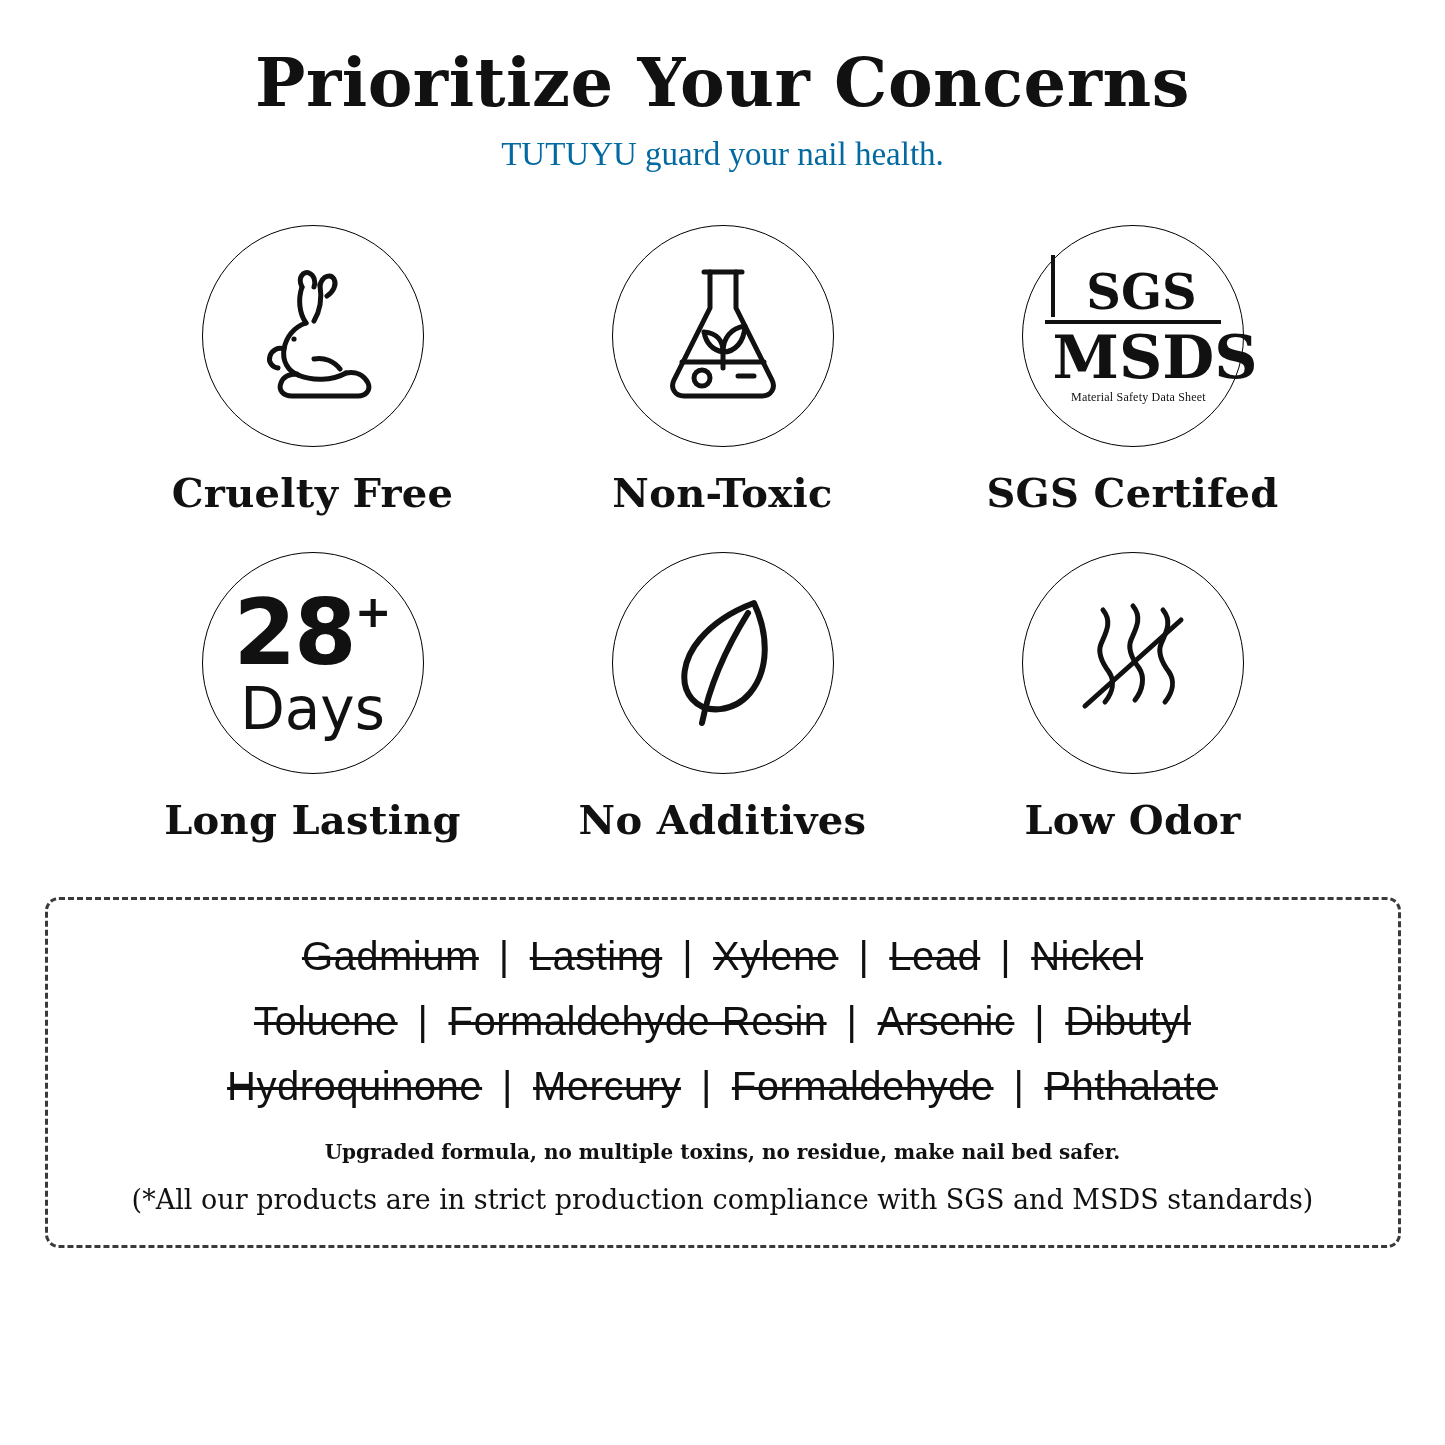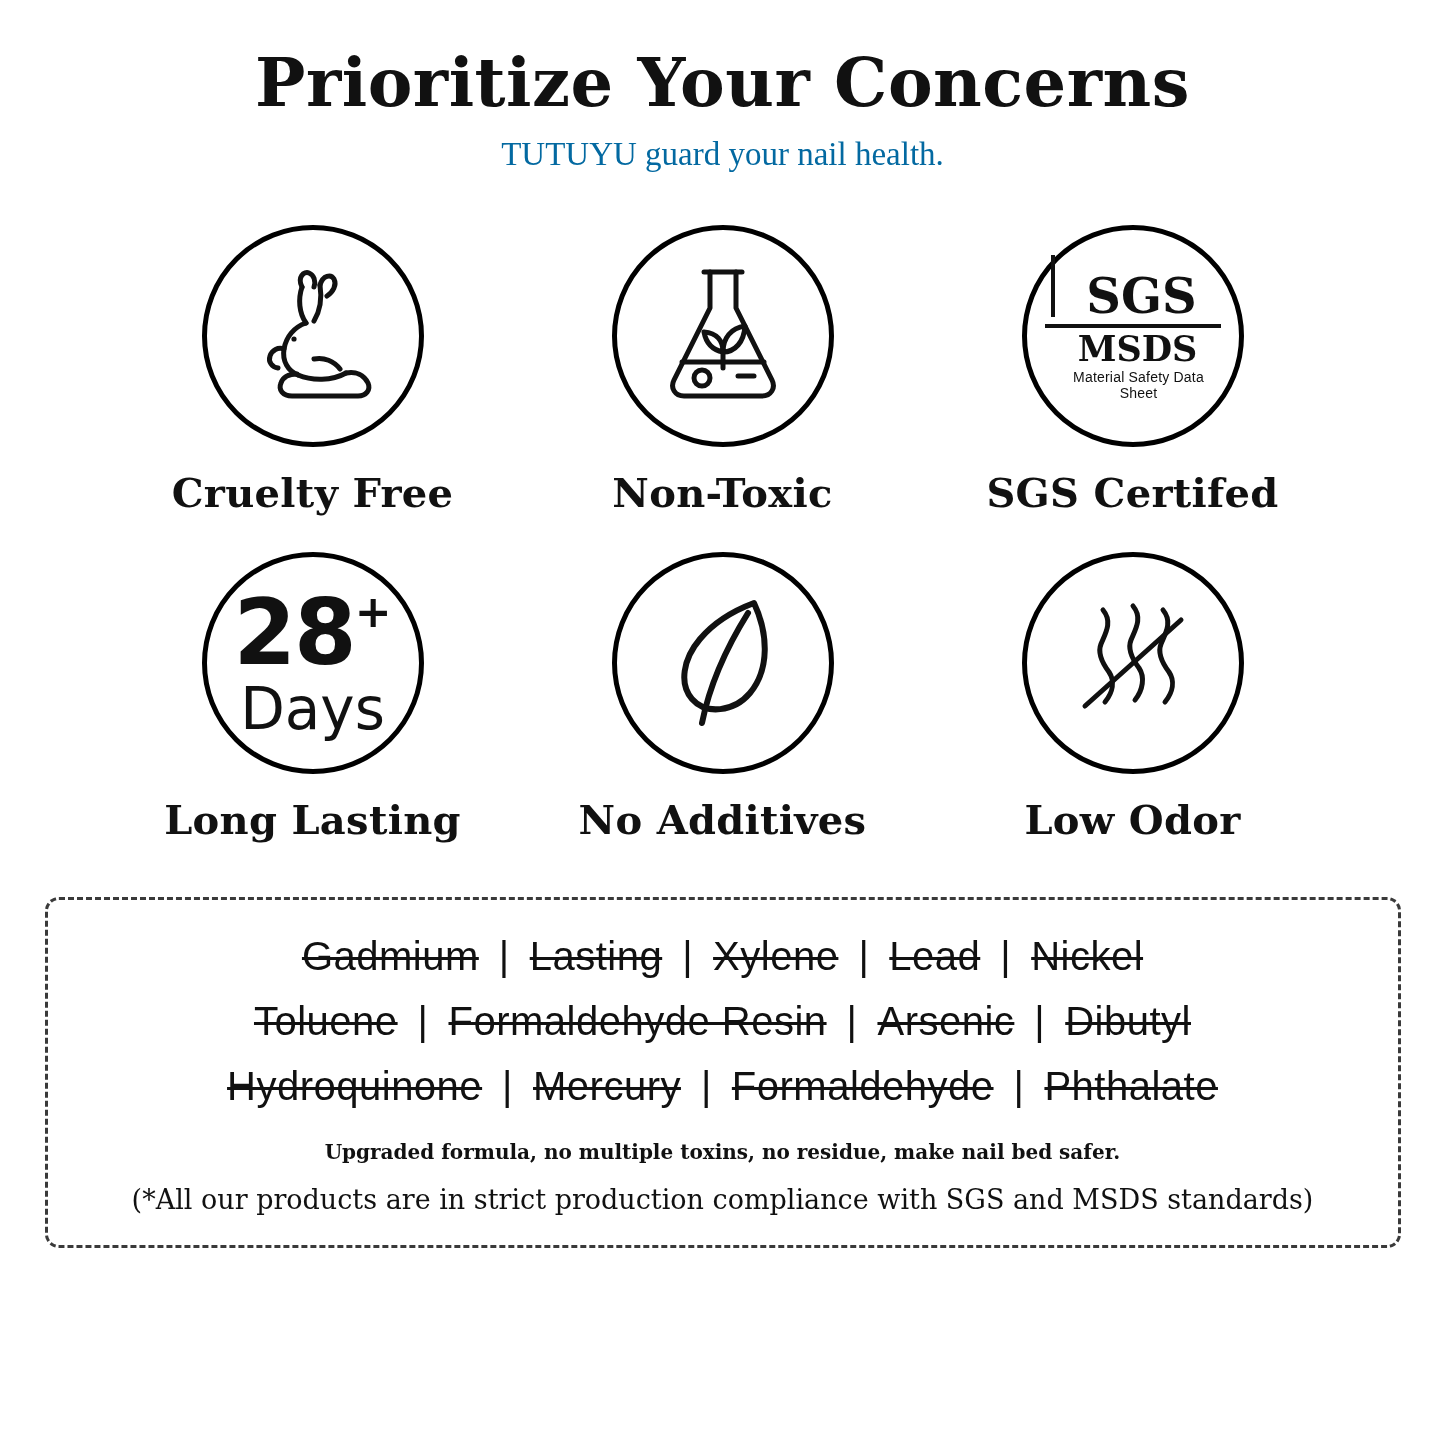--- a/index.html
+++ b/index.html
@@ -48,21 +48,21 @@
     row-gap: 36px;
   }
   .cell {
     display: flex;
     flex-direction: column;
     align-items: center;
   }
   .badge {
     width: 222px;
     height: 222px;
-    border: 5px solid #000000;
+    border: 1px solid #000000;
     border-radius: 50%;
     display: flex;
     align-items: center;
     justify-content: center;
     box-sizing: border-box;
     position: relative;
   }
   .badge svg { display: block; }
   .cell-label {
     margin-top: 22px;
@@ -92,28 +92,28 @@
   }
   .sgs-rule {
     height: 4px;
     background: #111;
     width: 176px;
     margin: 4px auto 3px auto;
   }
   .sgs-bottom {
     font-family: "DejaVu Serif", serif;
     font-weight: bold;
-    font-size: 35px;
+    font-size: 60px;
     line-height: 1;
     text-align: center;
     padding-left: 10px;
   }
   .sgs-sub {
-    font-family: Liberation Sans, sans-serif;
-    font-size: 14px;
+    font-family: Liberation Serif, serif;
+    font-size: 12px;
     text-align: center;
     margin-top: 3px;
     padding-left: 12px;
     letter-spacing: 0.2px;
   }
   .sgs-vline {
     position: absolute;
     left: 8px;
     top: 4px;
     width: 4px;

